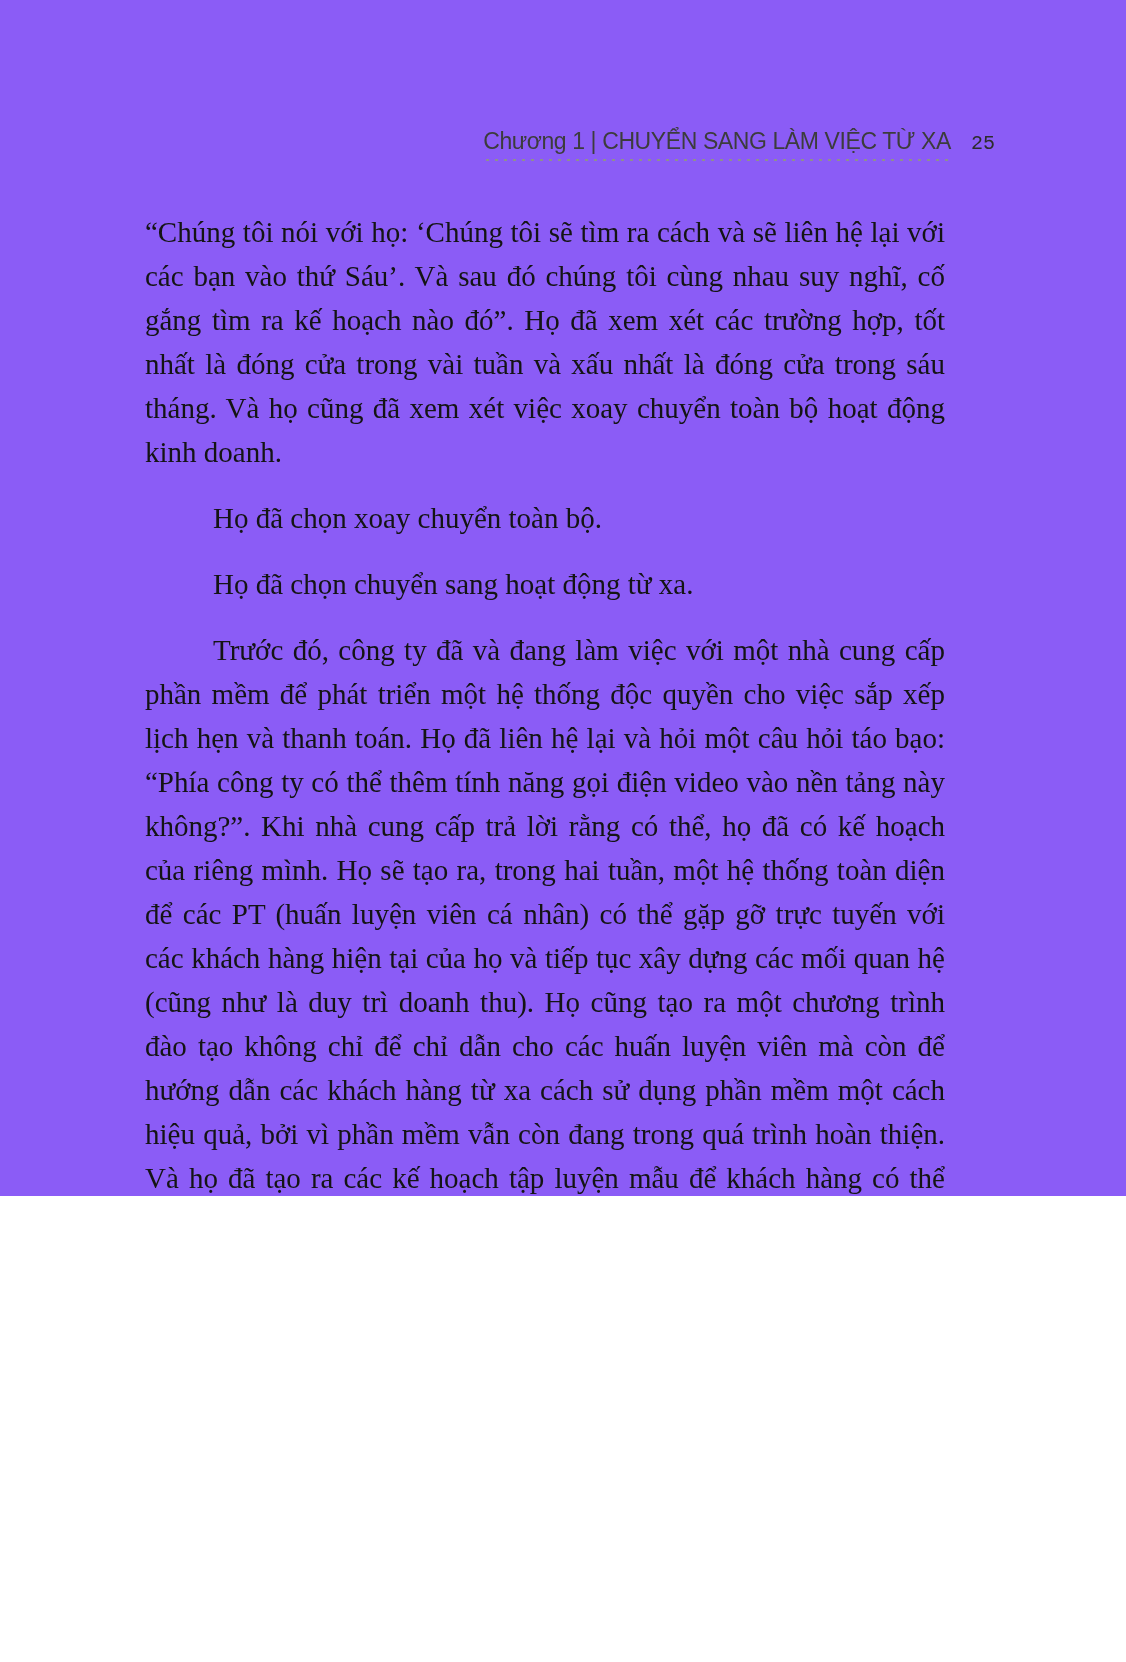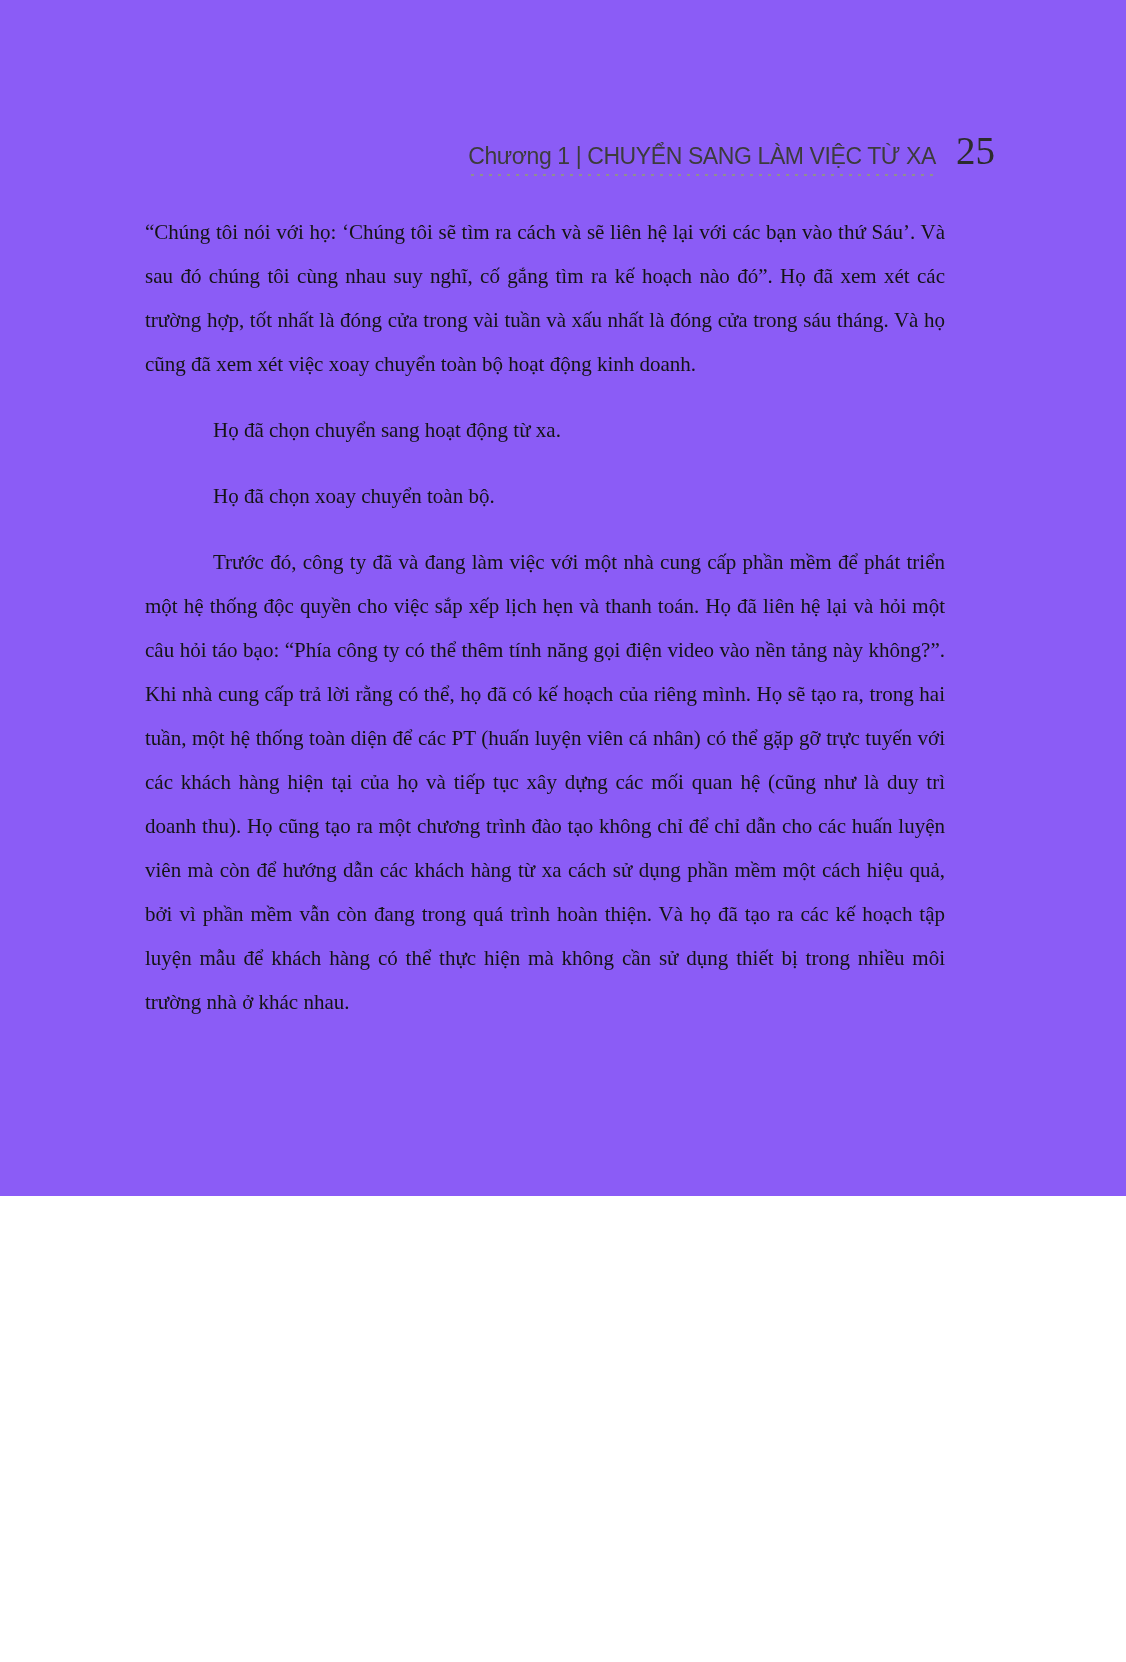--- a/index.html
+++ b/index.html
@@ -31,32 +31,32 @@
     letter-spacing: -0.4px;
     color: #3c3c3c;
     padding-bottom: 7px;
     
     background-image: radial-gradient(circle, #8f8f8f 1.4px, rgba(0,0,0,0) 1.5px);
     background-size: 9px 4px;
     background-repeat: repeat-x;
     background-position: 0 100%;
   }
   .page-num {
-    font-family: Liberation Serif, serif;
-    font-size: 39px;
+    font-family: Liberation Mono, monospace;
+    font-size: 20px;
     color: #2c2c2c;
   }
   
   .body-text {
     position: absolute;
     left: 145px;
     top: 210px;
     width: 800px;
     font-family: "Liberation Serif", serif;
-    font-size: 21px;
+    font-size: 29px;
     line-height: 44px;
     color: #141414;
     text-align: justify;
     text-justify: inter-word;
   }
   .para {
     margin: 0 0 22px 0;
     text-indent: 68px;
   }
   .para.no-indent {
@@ -68,18 +68,18 @@
 
 <div class="sheet">
 
   <header class="running-head">
     <span class="head-title">Chương 1 | CHUYỂN SANG LÀM VIỆC TỪ XA</span>
     <span class="page-num">25</span>
   </header>
 
   <main class="body-text">
     <p class="para no-indent">“Chúng tôi nói với họ: ‘Chúng tôi sẽ tìm ra cách và sẽ liên hệ lại với các bạn vào thứ Sáu’. Và sau đó chúng tôi cùng nhau suy nghĩ, cố gắng tìm ra kế hoạch nào đó”. Họ đã xem xét các trường hợp, tốt nhất là đóng cửa trong vài tuần và xấu nhất là đóng cửa trong sáu tháng. Và họ cũng đã xem xét việc xoay chuyển toàn bộ hoạt động kinh doanh.</p>
+    <p class="para">Họ đã chọn xoay chuyển toàn bộ.</p>
     <p class="para">Họ đã chọn chuyển sang hoạt động từ xa.</p>
-    <p class="para">Họ đã chọn xoay chuyển toàn bộ.</p>
     <p class="para">Trước đó, công ty đã và đang làm việc với một nhà cung cấp phần mềm để phát triển một hệ thống độc quyền cho việc sắp xếp lịch hẹn và thanh toán. Họ đã liên hệ lại và hỏi một câu hỏi táo bạo: “Phía công ty có thể thêm tính năng gọi điện video vào nền tảng này không?”. Khi nhà cung cấp trả lời rằng có thể, họ đã có kế hoạch của riêng mình. Họ sẽ tạo ra, trong hai tuần, một hệ thống toàn diện để các PT (huấn luyện viên cá nhân) có thể gặp gỡ trực tuyến với các khách hàng hiện tại của họ và tiếp tục xây dựng các mối quan hệ (cũng như là duy trì doanh thu). Họ cũng tạo ra một chương trình đào tạo không chỉ để chỉ dẫn cho các huấn luyện viên mà còn để hướng dẫn các khách hàng từ xa cách sử dụng phần mềm một cách hiệu quả, bởi vì phần mềm vẫn còn đang trong quá trình hoàn thiện. Và họ đã tạo ra các kế hoạch tập luyện mẫu để khách hàng có thể thực hiện mà không cần sử dụng thiết bị trong nhiều môi trường nhà ở khác nhau.</p>
   </main>
 
 </div>
 
 </body></html>

